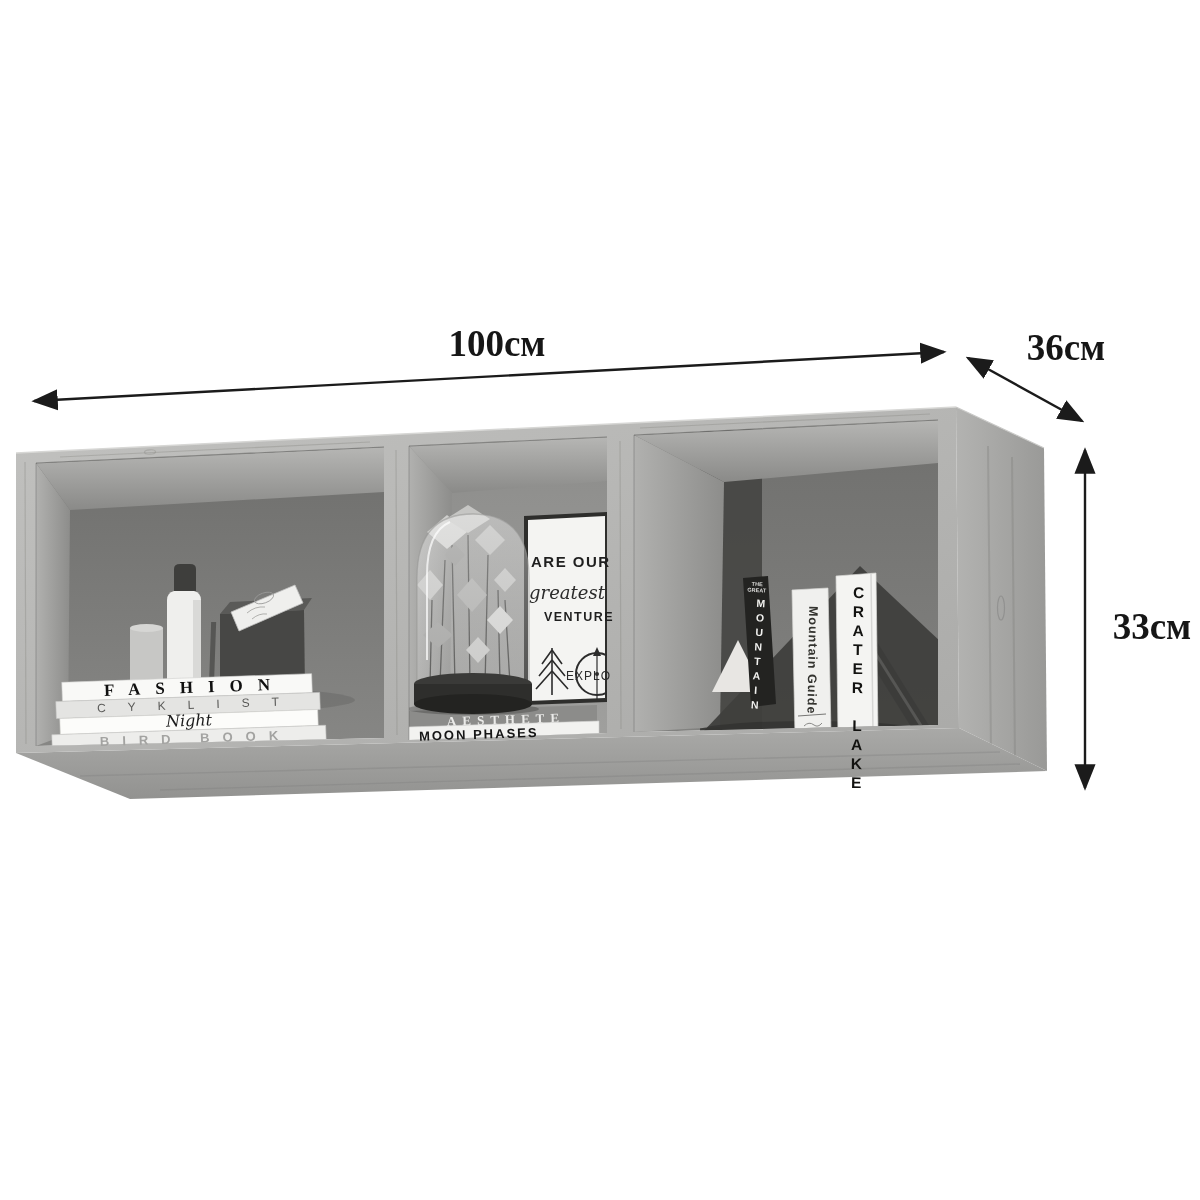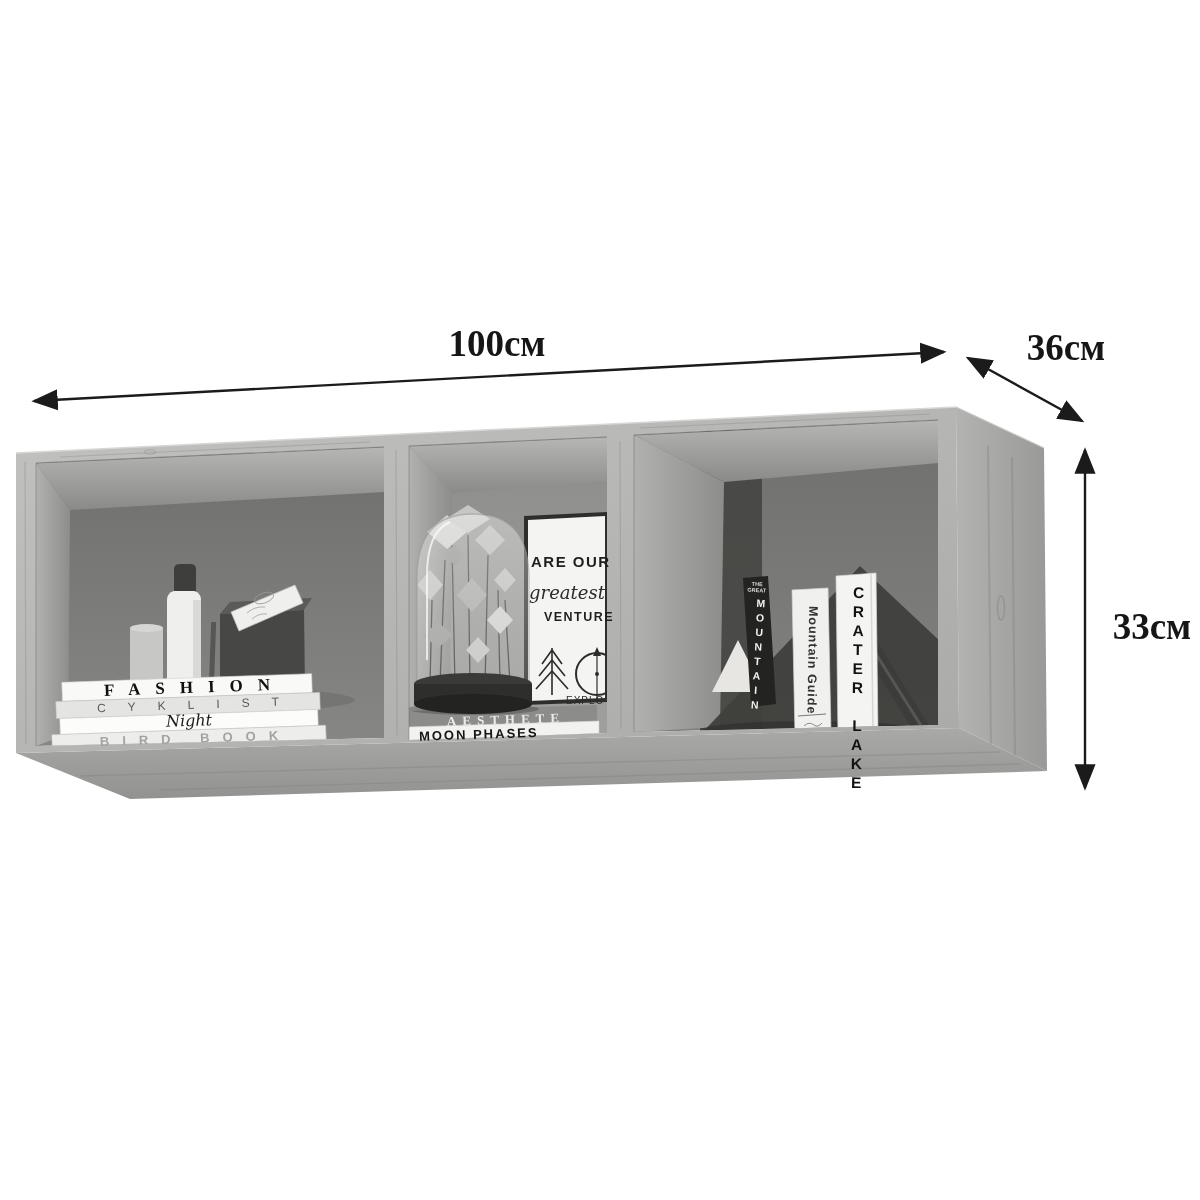--- a/index.html
+++ b/index.html
@@ -247,21 +247,21 @@
 <div class="booktxt" style="left:56px;top:697px;width:264px;height:17px;line-height:17px;transform:rotate(-2deg);
             font-size:12px;letter-spacing:22px;color:#5a5a58;text-indent:22px;">CYKLIST</div>
 <div class="booktxt" style="left:60px;top:713px;width:258px;height:16px;line-height:16px;transform:rotate(-2deg);
             font-family:'DejaVu Serif',serif;font-style:italic;font-size:16px;color:#1c1c1c;">Night</div>
 <div class="booktxt" style="left:52px;top:730px;width:274px;height:17px;line-height:17px;transform:rotate(-2deg);
             font-weight:bold;font-size:13px;letter-spacing:13px;color:#a3a3a1;text-indent:13px;">BIRD BOOK</div>
 
 <div class="postertxt" style="left:531px;top:553px;width:72px;font-weight:bold;font-size:15px;letter-spacing:1.5px;color:#1f1f1f;">ARE OUR</div>
 <div class="postertxt" style="left:529px;top:582px;width:76px;font-family:'DejaVu Serif',serif;font-style:italic;font-size:18px;color:#2b2b2b;">greatest</div>
 <div class="postertxt" style="left:531px;top:610px;width:72px;font-weight:bold;font-size:12.5px;letter-spacing:1.5px;color:#1f1f1f;margin-left:12px;">VENTURE</div>
-<div class="postertxt" style="left:566px;top:695px;width:38px;font-size:10px;letter-spacing:1px;color:#2b2b2b;">EXPLO</div>
+<div class="postertxt" style="left:566px;top:669px;width:38px;font-size:12px;letter-spacing:1px;color:#2b2b2b;">EXPLO</div>
 
 <div class="booktxt" style="left:409px;top:712px;width:188px;height:15px;line-height:15px;transform:rotate(-1.8deg);
             font-family:'Liberation Serif',serif;font-weight:bold;font-size:13px;letter-spacing:6px;color:#ebebe9;text-indent:6px;">AESTHETE</div>
 <div class="booktxt" style="left:407px;top:726px;width:192px;height:15px;line-height:15px;transform:rotate(-1.8deg);text-align:left;padding-left:12px;
             font-weight:bold;font-size:13px;letter-spacing:2px;color:#161616;box-sizing:border-box;">MOON PHASES</div>
 
 <div class="booktxt" style="left:746px;top:581px;width:22px;font-size:5.5px;line-height:1.15;color:#dadad8;white-space:normal;transform:rotate(3.5deg);font-weight:bold;">THE GREAT</div>
 <div class="vtxt upright" style="left:748px;top:597px;width:20px;height:108px;line-height:20px;transform:rotate(3.5deg);
             font-weight:bold;font-size:10.5px;letter-spacing:2.5px;color:#f0f0ee;">MOUNTAIN</div>
 <div class="vtxt" style="left:797px;top:606px;width:30px;height:150px;line-height:30px;transform:rotate(1deg);

